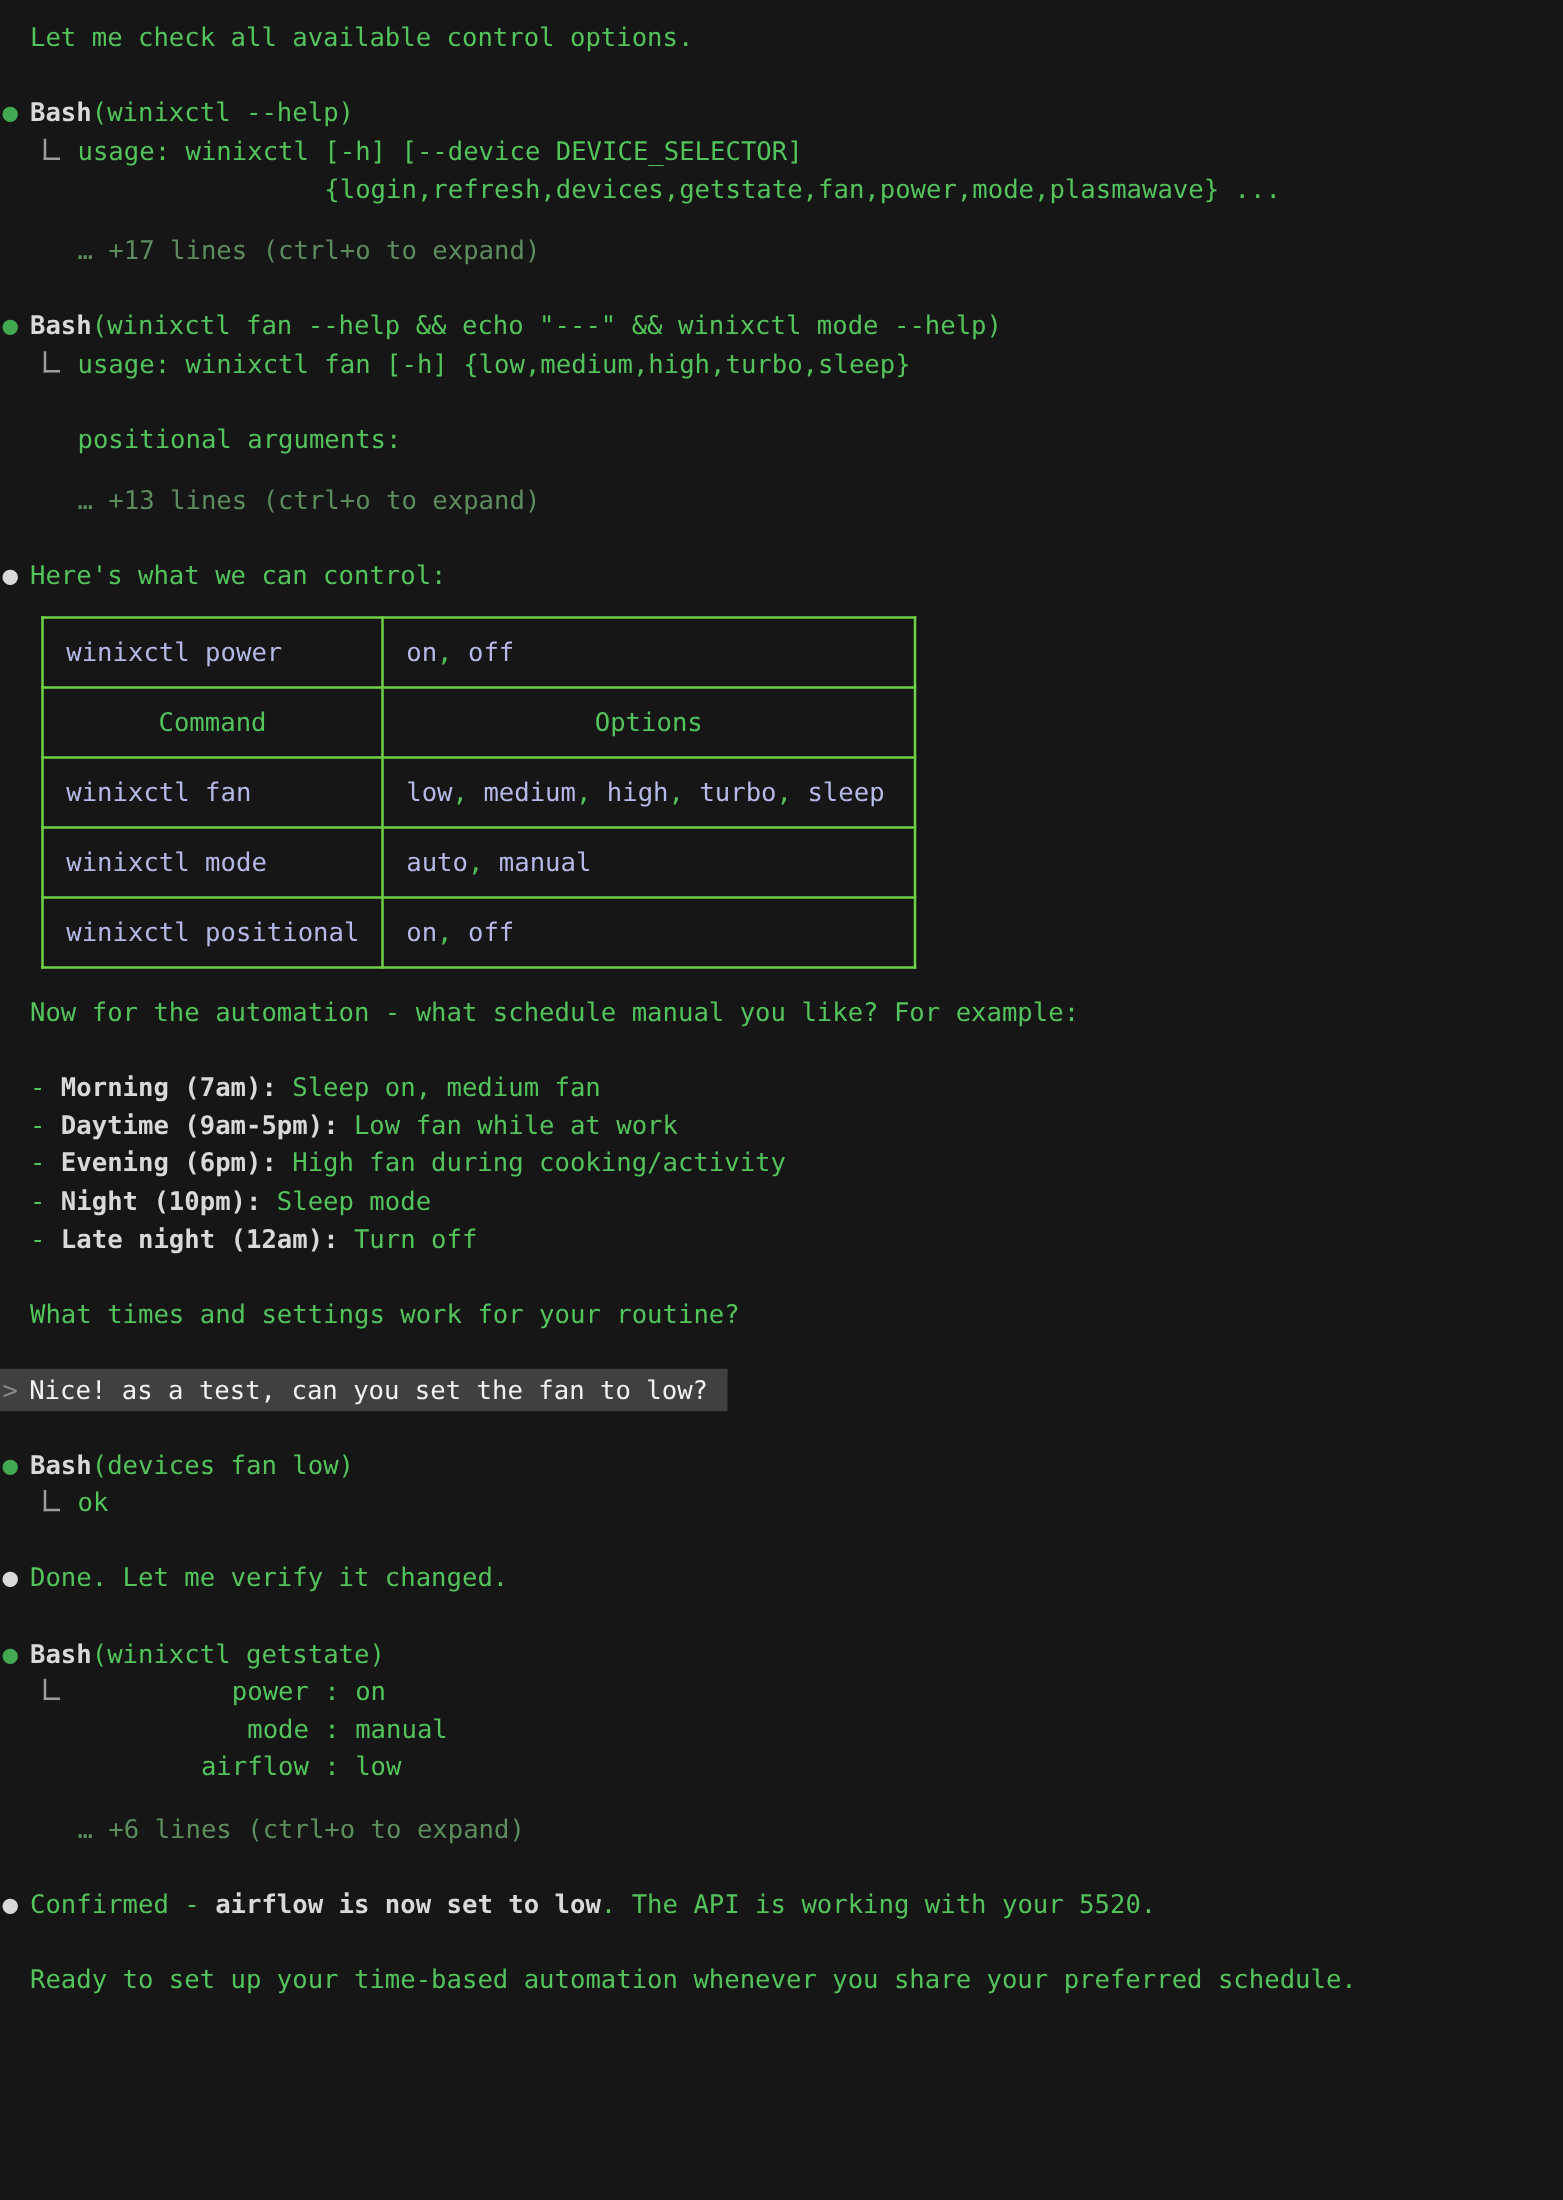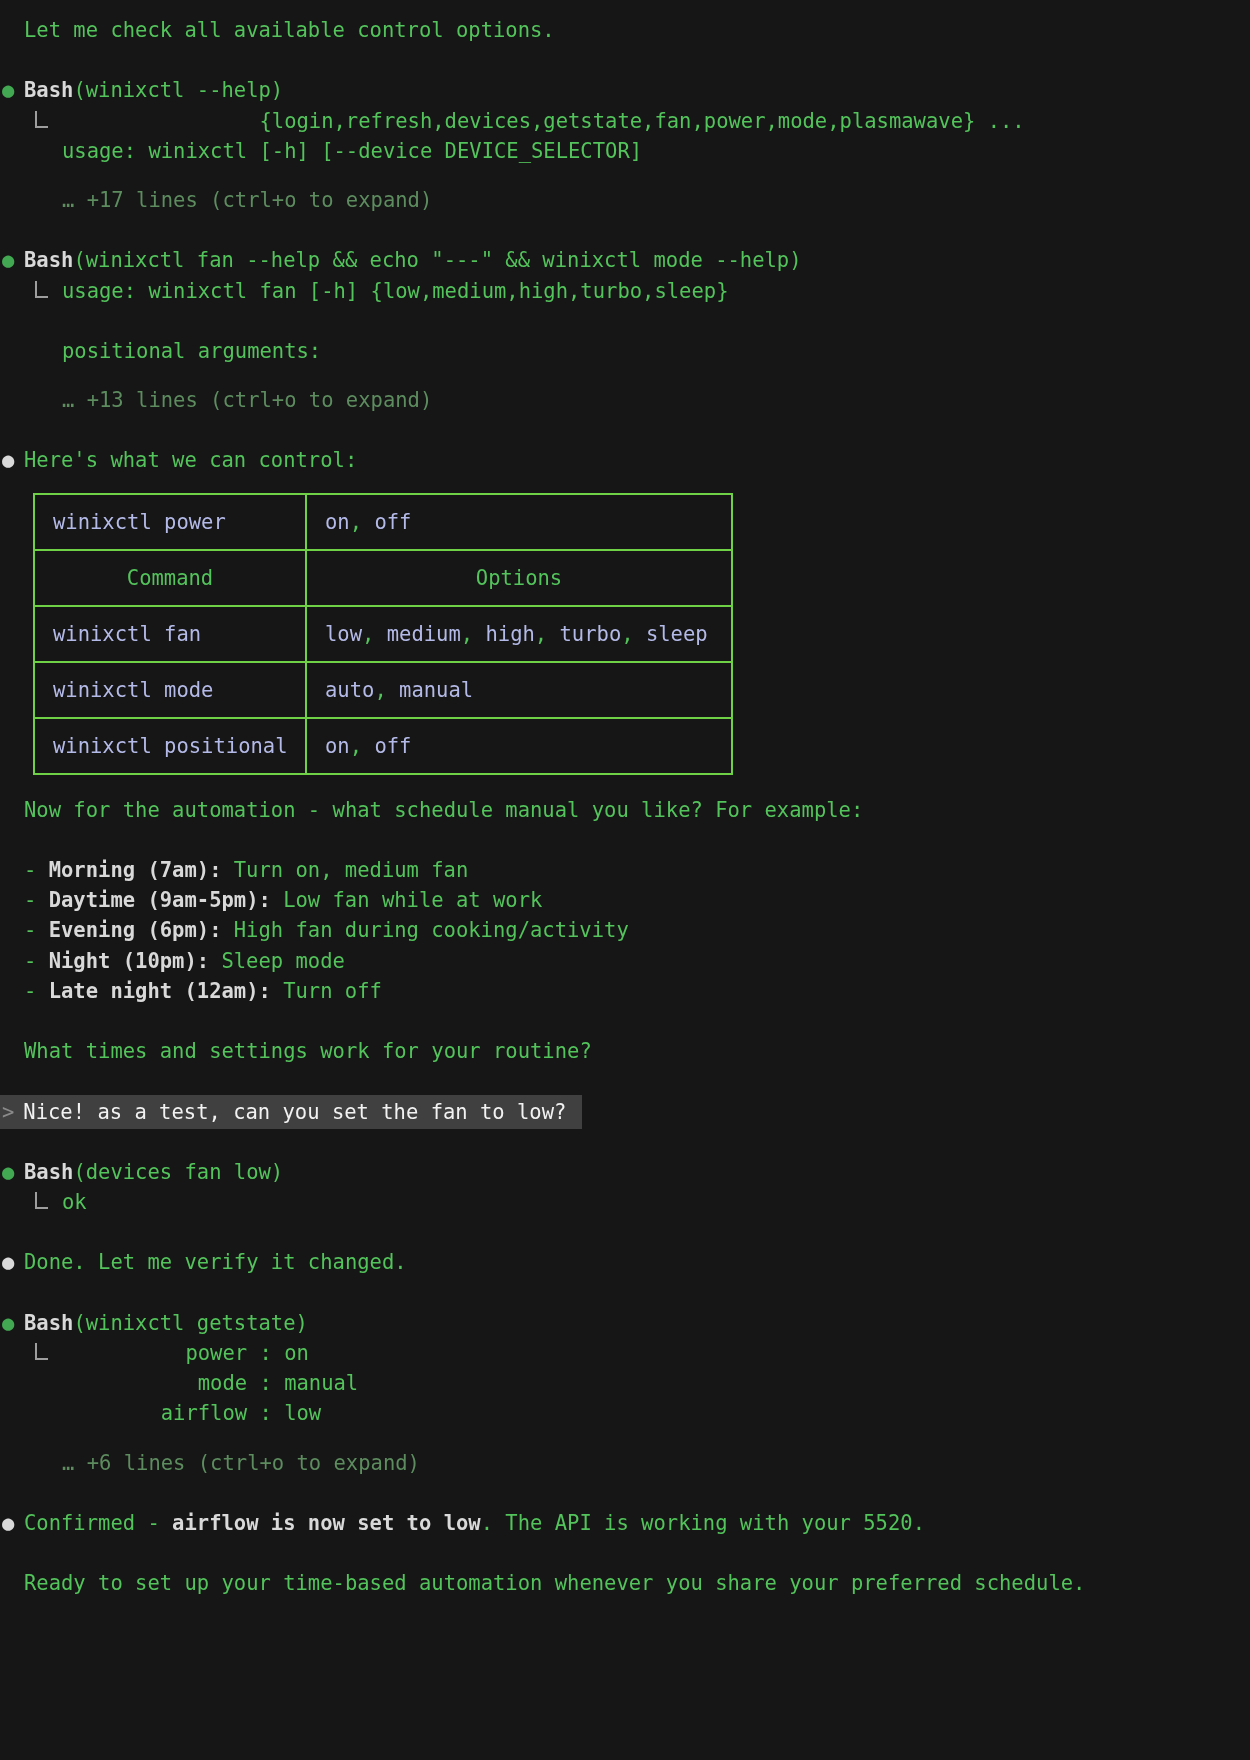--- a/index.html
+++ b/index.html
@@ -89,22 +89,22 @@
 <body>
 
 <div class="screen">
 
   <div class="line"><span class="green">Let me check all available control options.</span></div>
   <div class="line"></div>
 
   <div class="line"><span class="bullet tool">●</span><span class="b white">Bash</span><span class="green">(winixctl --help)</span></div>
   <div class="tool-output out">
     <div class="elbow"></div>
+    <div class="line"><span class="green">usage: winixctl [-h] [--device DEVICE_SELECTOR]</span></div>
     <div class="line"><span class="green">                {login,refresh,devices,getstate,fan,power,mode,plasmawave} ...</span></div>
-    <div class="line"><span class="green">usage: winixctl [-h] [--device DEVICE_SELECTOR]</span></div>
     <div class="line expand">… +17 lines (ctrl+o to expand)</div>
   </div>
   <div class="line"></div>
 
   <div class="line"><span class="bullet tool">●</span><span class="b white">Bash</span><span class="green">(winixctl fan --help &amp;&amp; echo "---" &amp;&amp; winixctl mode --help)</span></div>
   <div class="tool-output out">
     <div class="elbow"></div>
     <div class="line"><span class="green">usage: winixctl fan [-h] {low,medium,high,turbo,sleep}</span></div>
     <div class="line"><span class="green"></span></div>
     <div class="line"><span class="green">positional arguments:</span></div>
@@ -139,21 +139,21 @@
     <tr>
       <td>winixctl positional</td>
       <td><span class="opt">on</span><span class="opt">off</span></td>
     </tr>
   </tbody>
     </table>
 
   <div class="line"><span class="green">Now for the automation - what schedule manual you like? For example:</span></div>
   <div class="line"></div>
 
-  <div class="line"><span class="dash">-</span><span class="b white li-label">Morning (7am):</span><span class="green">Turn on, medium fan</span></div>
+  <div class="line"><span class="dash">-</span><span class="b white li-label">Morning (7am):</span><span class="green">Sleep on, medium fan</span></div>
   <div class="line"><span class="dash">-</span><span class="b white li-label">Daytime (9am-5pm):</span><span class="green">Low fan while at work</span></div>
   <div class="line"><span class="dash">-</span><span class="b white li-label">Evening (6pm):</span><span class="green">High fan during cooking/activity</span></div>
   <div class="line"><span class="dash">-</span><span class="b white li-label">Night (10pm):</span><span class="green">Sleep mode</span></div>
   <div class="line"><span class="dash">-</span><span class="b white li-label">Late night (12am):</span><span class="green">Turn off</span></div>
   <div class="line"></div>
 
   <div class="line"><span class="green">What times and settings work for your routine?</span></div>
   <div class="line"></div>
 
   <div class="line user-wrap"><span class="user-box"><span class="prompt">&gt;</span><span>Nice! as a test, can you set the fan to low?</span></span></div>

